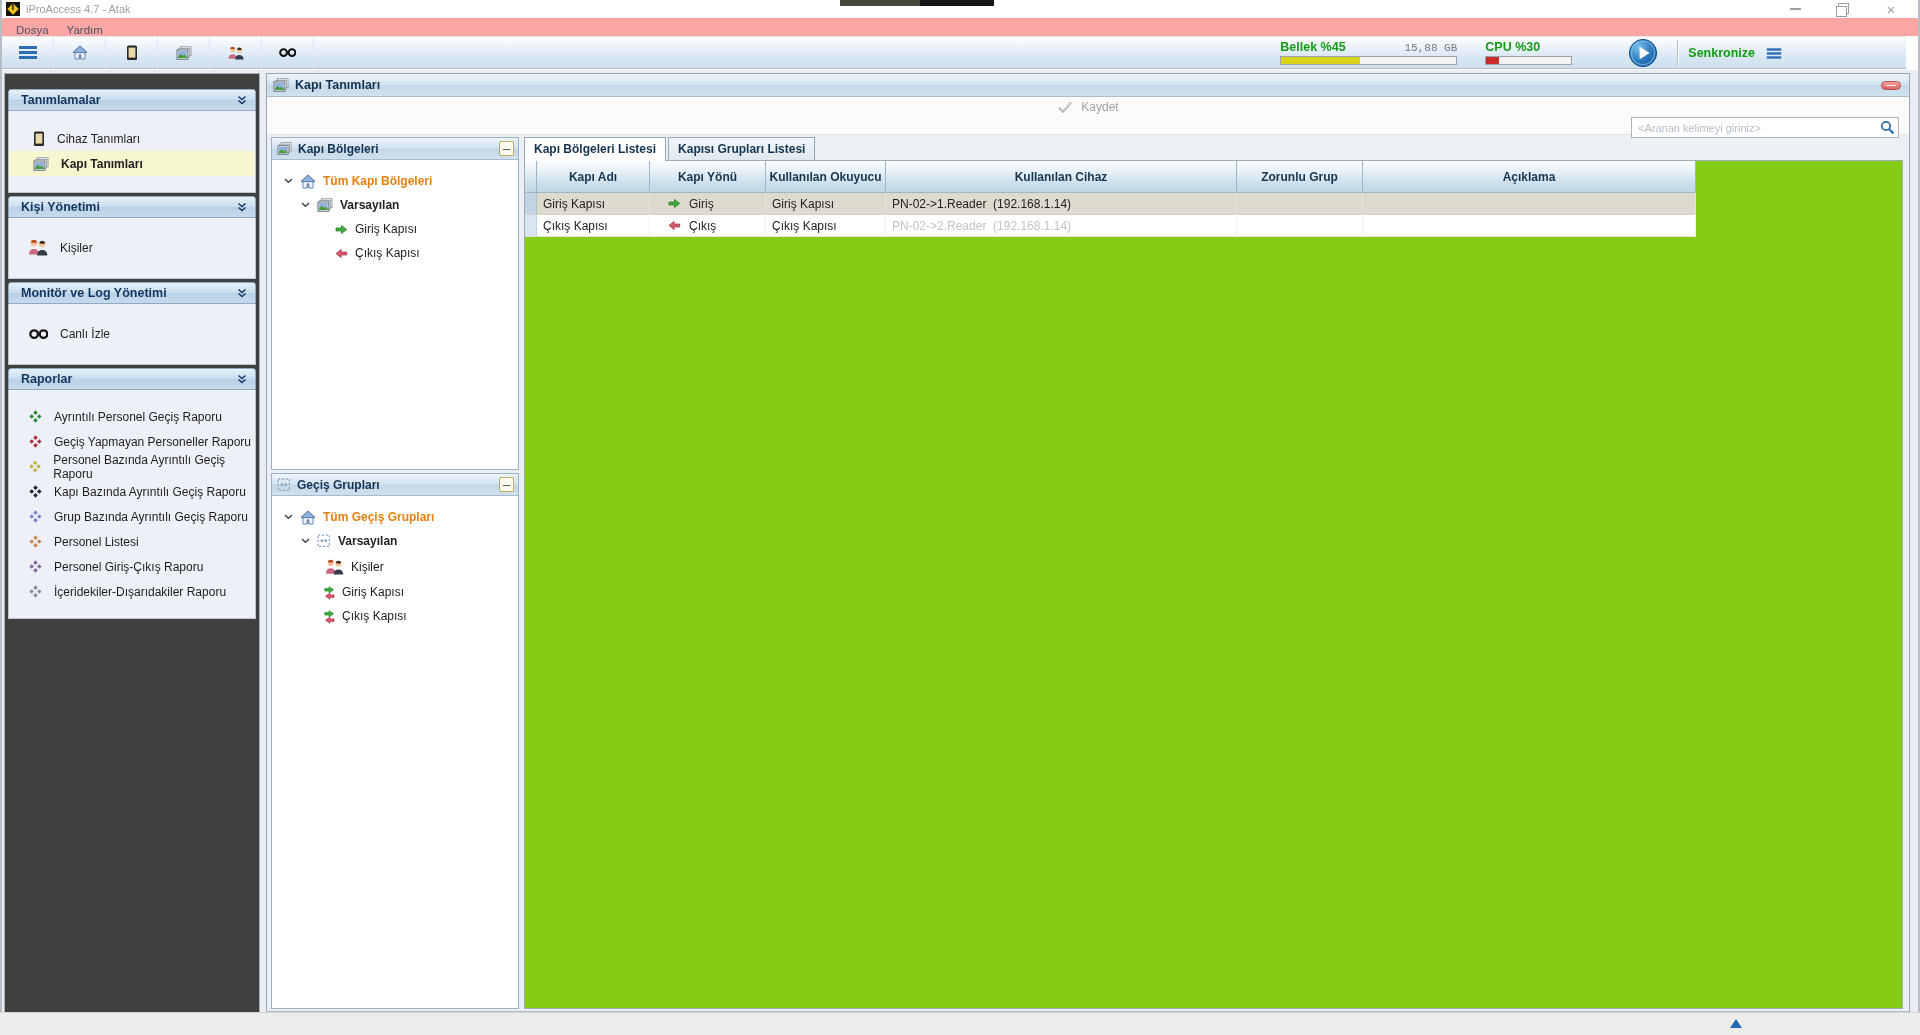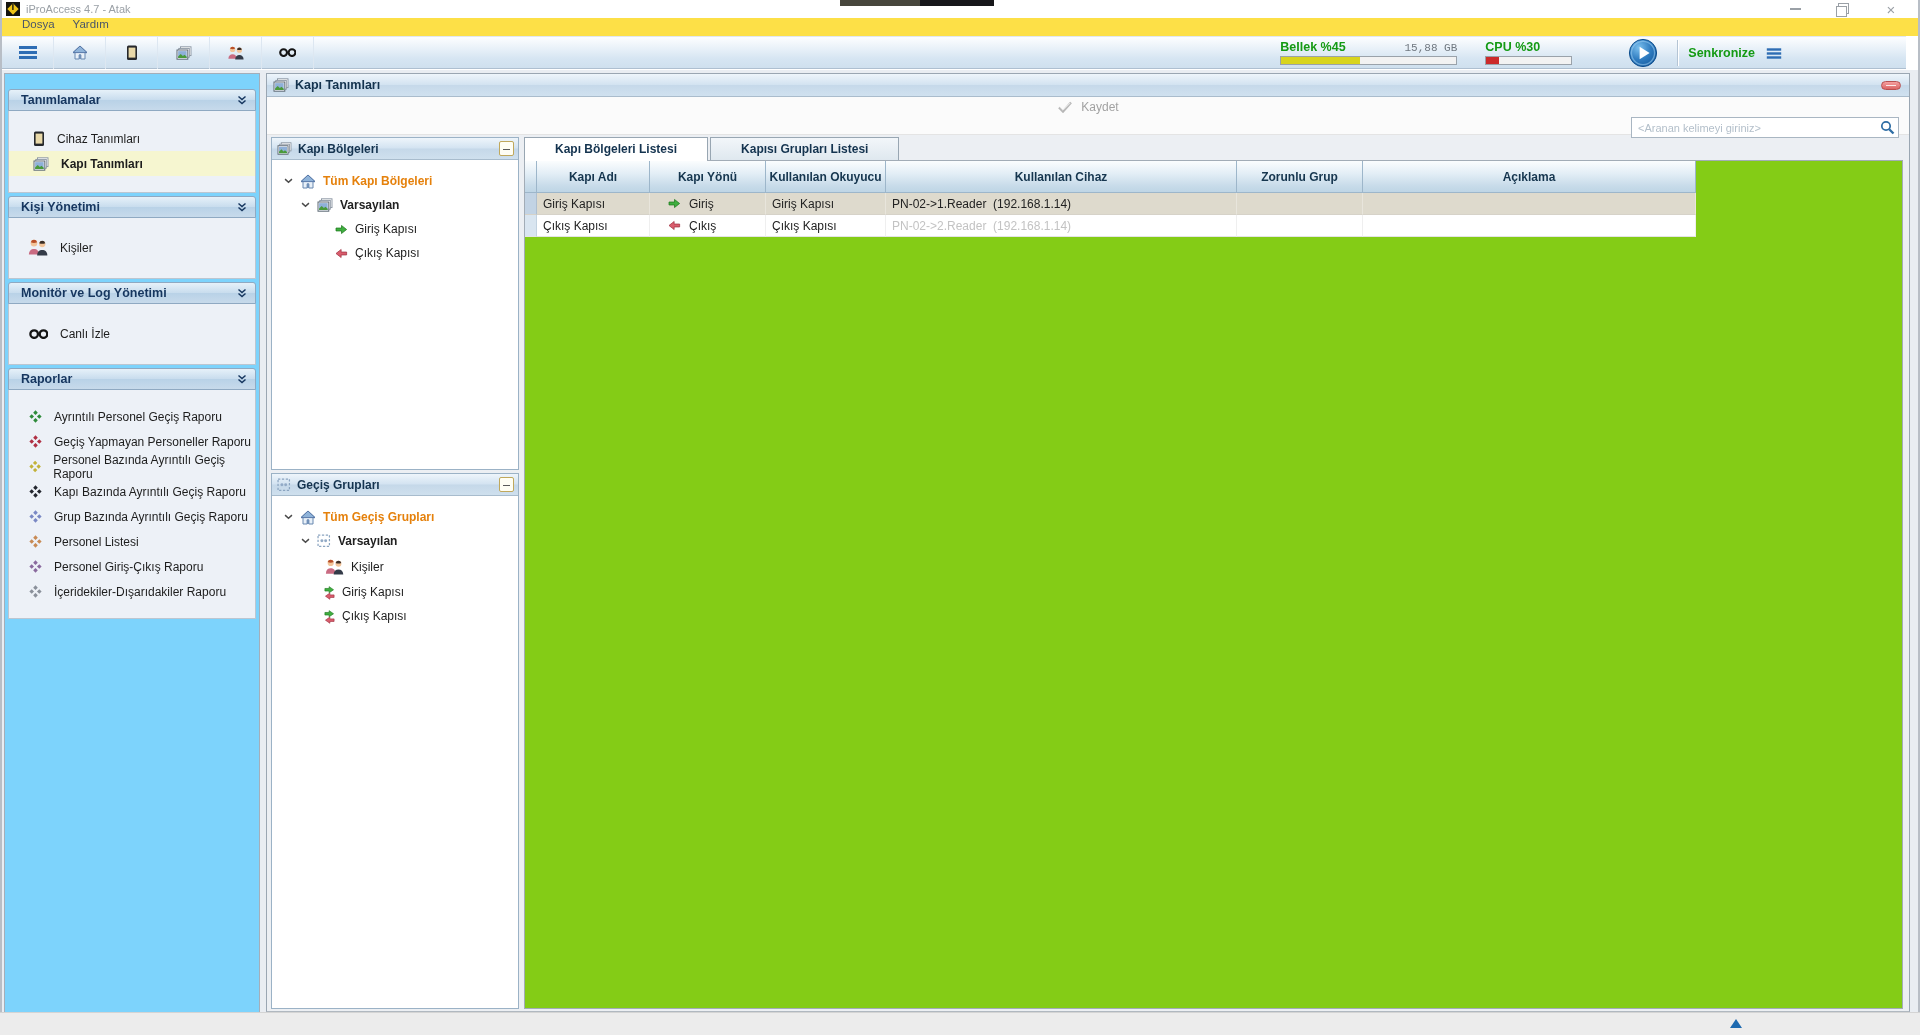--- a/index.html
+++ b/index.html
@@ -22,21 +22,21 @@
   .artifact2 { position:absolute; top:0; left:918px; width:74px; height:6px; background:#17171a; }
   .win-controls { position:absolute; right:18px; top:0; height:18px; display:flex; gap:30px; align-items:center; }
   .wc { width:18px; height:16px; display:flex; align-items:center; justify-content:center; color:#9aa0a6; cursor:default; }
   .wc-min::before { content:""; width:11px; height:1.5px; background:#9aa0a6; }
   .wc-restore { position:relative; }
   .wc-restore::before { content:""; position:absolute; left:4px; top:2px; width:9px; height:9px; border:1.2px solid #9aa0a6; background:#fff; }
   .wc-restore::after { content:""; position:absolute; left:2px; top:5px; width:9px; height:9px; border:1.2px solid #9aa0a6; background:#fff; }
   .wc-close { font-size:15px; line-height:1; }
 
   
-  .menubar { position:absolute; top:18px; left:0; right:0; height:18px; background:#fde047; display:flex; align-items:flex-start; padding-left:20px; gap:18px; }
+  .menubar { position:absolute; top:18px; left:0; right:0; height:18px; background:#fca5a5; display:flex; align-items:flex-end; padding-left:14px; gap:18px; }
   .menu-item { color:#4a5568; font-size:11.5px; }
 
   
   .toolbar { position:absolute; top:36px; left:0; right:12px; height:33px;
     background:linear-gradient(#fdfeff,#e7f0f8 40%,#d6e5f2 70%,#cfe0ee);
     border-top:1px solid #e2e8f0; border-bottom:1px solid #aebfd0;
     display:flex; align-items:center; }
   .tb-btn { width:52px; height:32px; display:flex; align-items:center; justify-content:center;
     border-right:1px solid #dde7f1; }
   .bars { position:relative; width:18px; height:13px; }
@@ -53,21 +53,21 @@
   .cpu-meter { width:87px; margin-left:28px; }
   .play-wrap { margin-left:56px; width:30px; height:30px; }
   .tb-sep { width:1px; height:26px; background:#b4c4d4; margin-left:19px; box-shadow:1px 0 0 #fff; }
   .sync { display:flex; align-items:flex-end; gap:10px; margin-left:10px; padding-right:123px; }
   .sync-label { color:#149a14; font-weight:bold; font-size:12.5px; }
 
   
   .workspace { position:absolute; top:70px; left:0; right:0; bottom:0; background:#e9edf2; display:flex; }
 
   
-  .sidebar { width:256px; margin:3px 0 0 2px; background:#7dd3fc; border:1px solid #a4aeb9; border-bottom:none; padding:15px 3px 0 3px; overflow:hidden; }
+  .sidebar { width:256px; margin:3px 0 0 2px; background:#404040; border:1px solid #a4aeb9; border-bottom:none; padding:15px 3px 0 3px; overflow:hidden; }
   .section { margin-bottom:3px; }
   .sec-h { height:22px; border:1px solid #8fa9c2; border-radius:3px 3px 0 0;
     background:linear-gradient(#e6f1f9,#c9ddee 48%,#b9d2e7 52%,#c7daeb);
     display:flex; align-items:center; padding:0 8px 0 12px; }
   .sec-t { font-weight:bold; color:#16365f; font-size:12.5px; flex:1; }
   .sec-b { background:#edf1f7; border:1px solid #bcc6d1; border-top:none; padding:15px 0 16px 0; }
   .side-item { height:25px; display:flex; align-items:center; gap:12px; padding-left:24px; }
   .side-item .lbl { color:#1d1d1d; }
   .side-item.active { background:#f6f6d0; font-weight:bold; }
   .rep-item { height:25px; display:flex; align-items:center; gap:12px; padding-left:20px; }
@@ -106,21 +106,21 @@
   .lvl0 { padding-left:12px; }
   .lvl1 { padding-left:29px; }
   .lvl2 { padding-left:63px; }
   .lvl2b { padding-left:52px; }
   .tnode .lbl { color:#1d1d1d; }
   .tnode .sel { color:#e5810c; font-weight:bold; }
   .tnode .bold { font-weight:bold; }
 
   .right-col { flex:1; margin-left:5px; display:flex; flex-direction:column; min-width:0; }
   .tabs { display:flex; height:23px; }
-  .tab { padding:0 30px; display:flex; align-items:center; font-weight:bold; color:#14334f;
+  .tab { padding:0 9px; display:flex; align-items:center; font-weight:bold; color:#14334f;
     border:1px solid #98a6b2; border-bottom:none; background:linear-gradient(#f2f6fa,#dfe8ef); margin-right:2px; position:relative; }
   .tab.active { background:#fff; z-index:2; }
   .tab.active::after { content:""; position:absolute; left:0; right:0; bottom:-1px; height:2px; background:#fff; }
   .grid { flex:1; border:1px solid #a2acb6; background:#84cc16; overflow:hidden; }
   .grow { display:flex; }
   .ghead { height:32px; }
   .ghead .gc { background:linear-gradient(#fbfdfe,#e3eef6 40%,#c9dcea 78%,#bed5e5);
     border-right:1px solid #9db6ca; border-bottom:1px solid #9db6ca;
     display:flex; align-items:center; justify-content:center;
     font-weight:bold; color:#16364f; }

